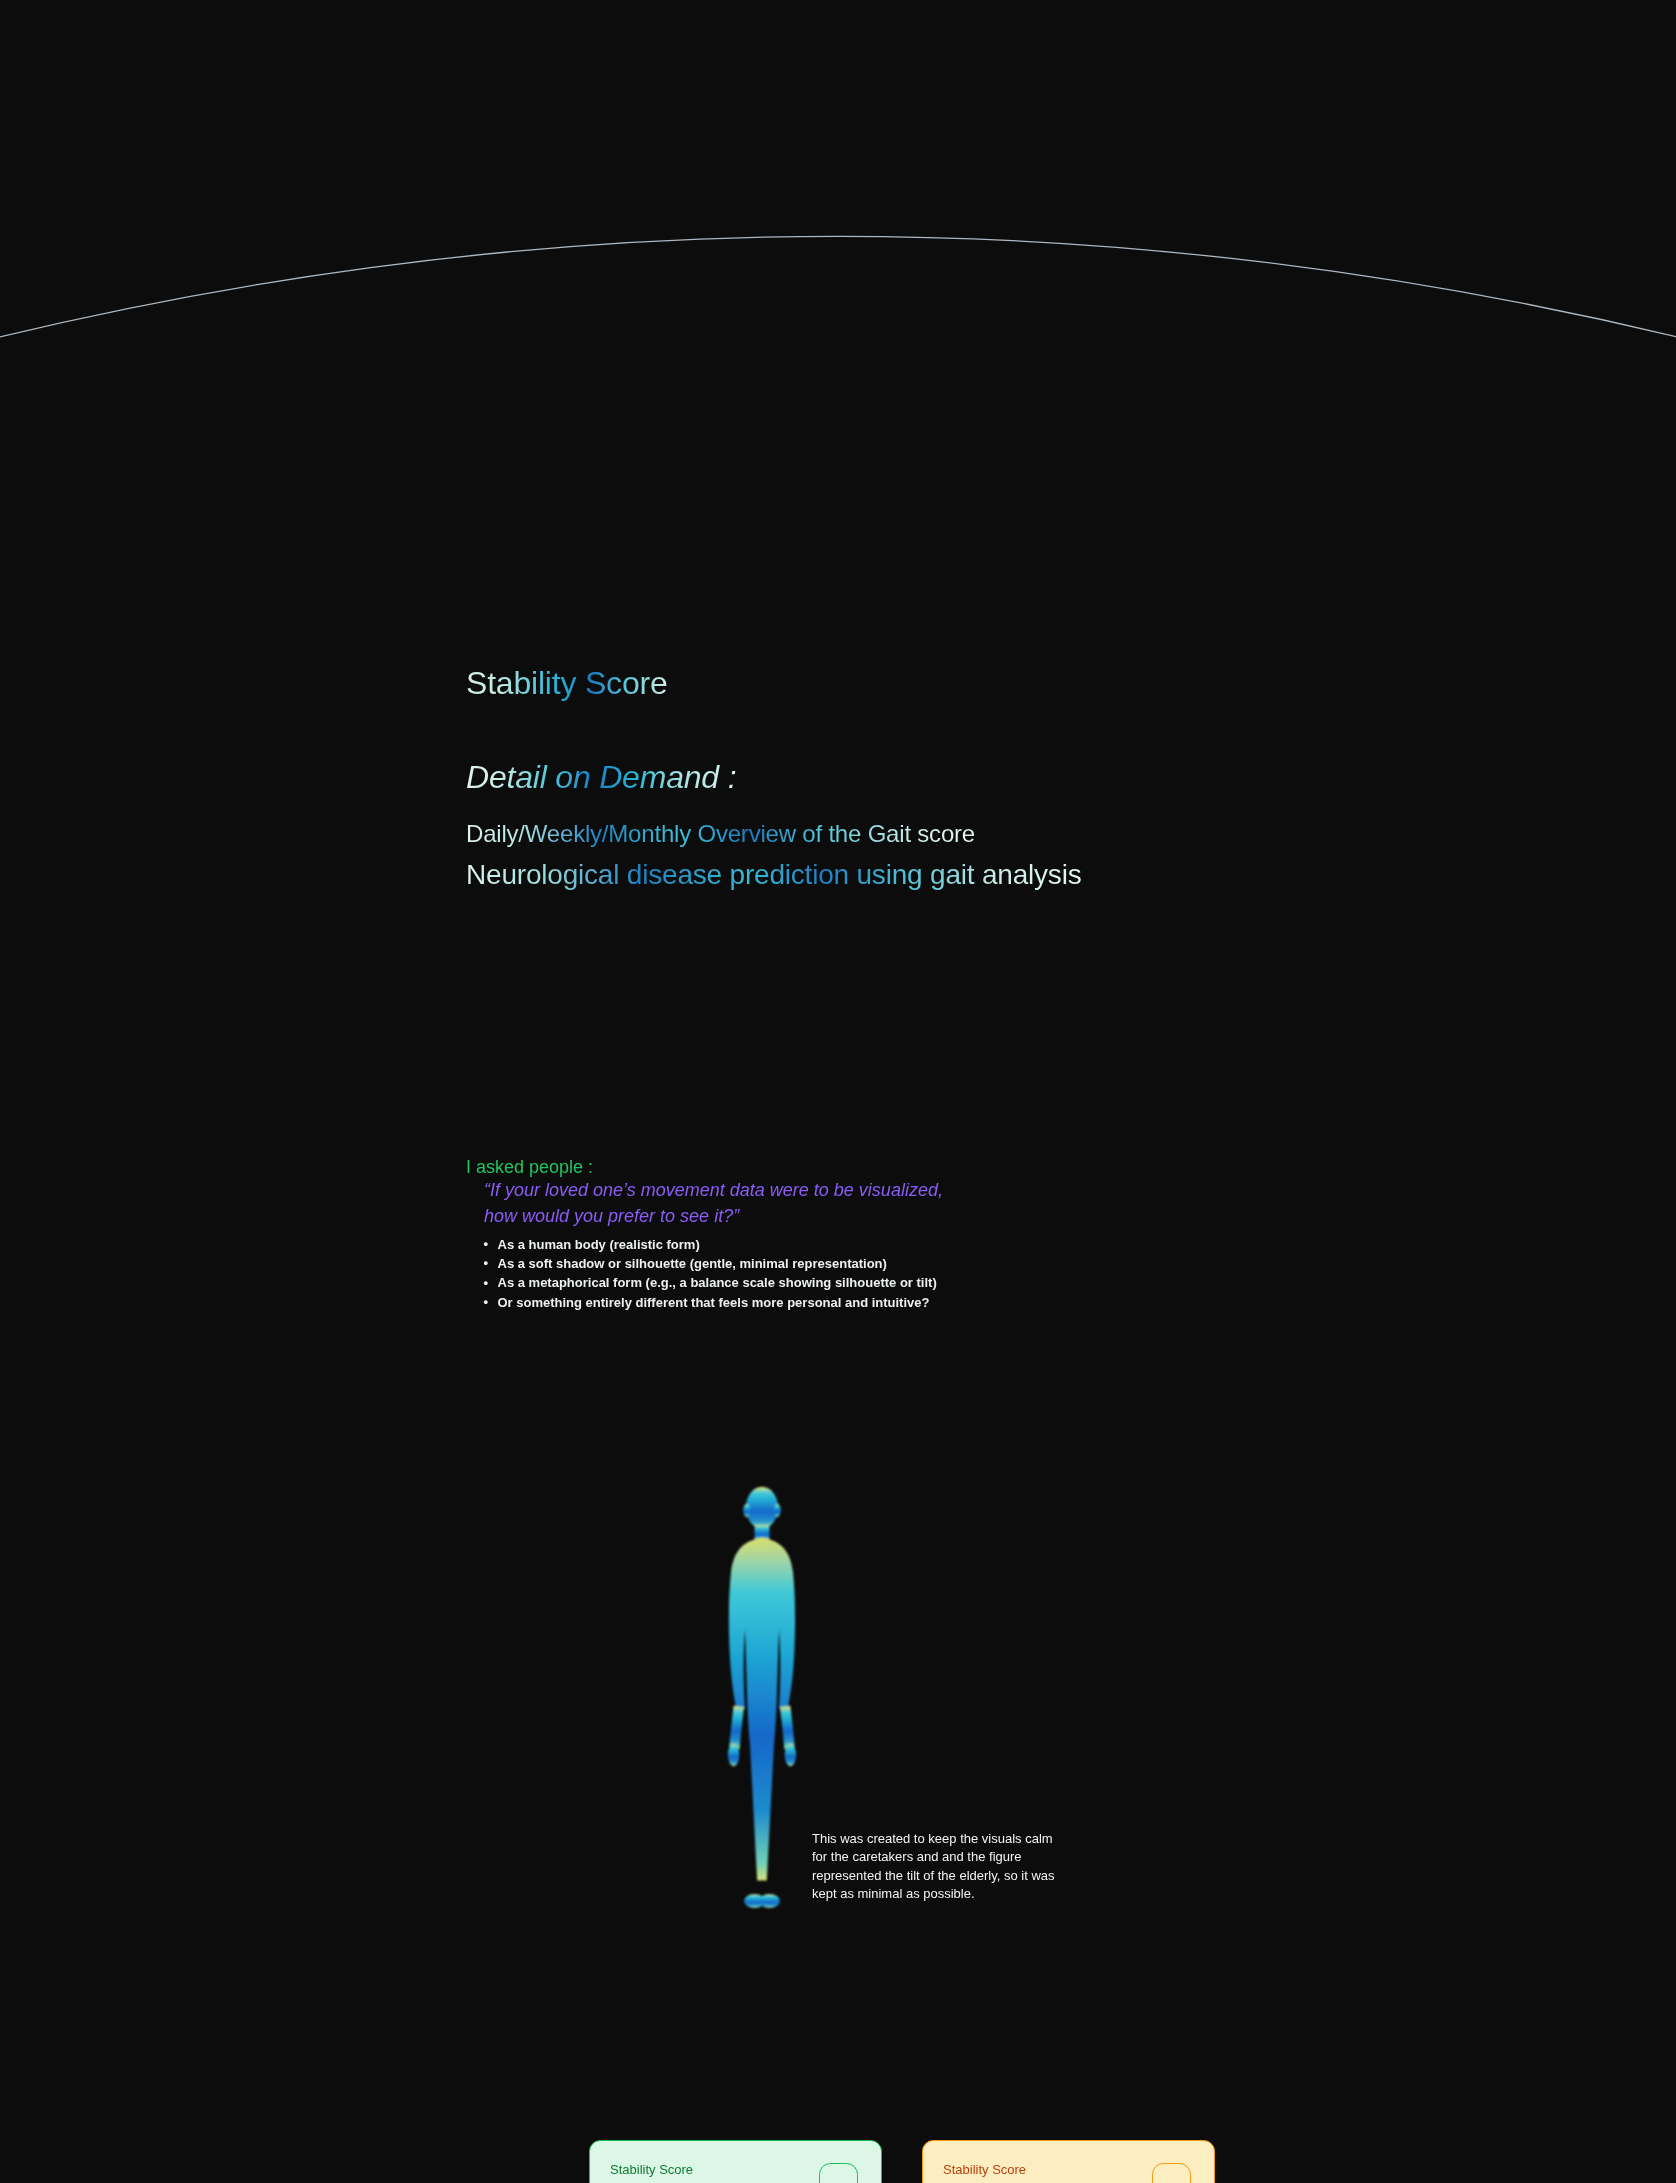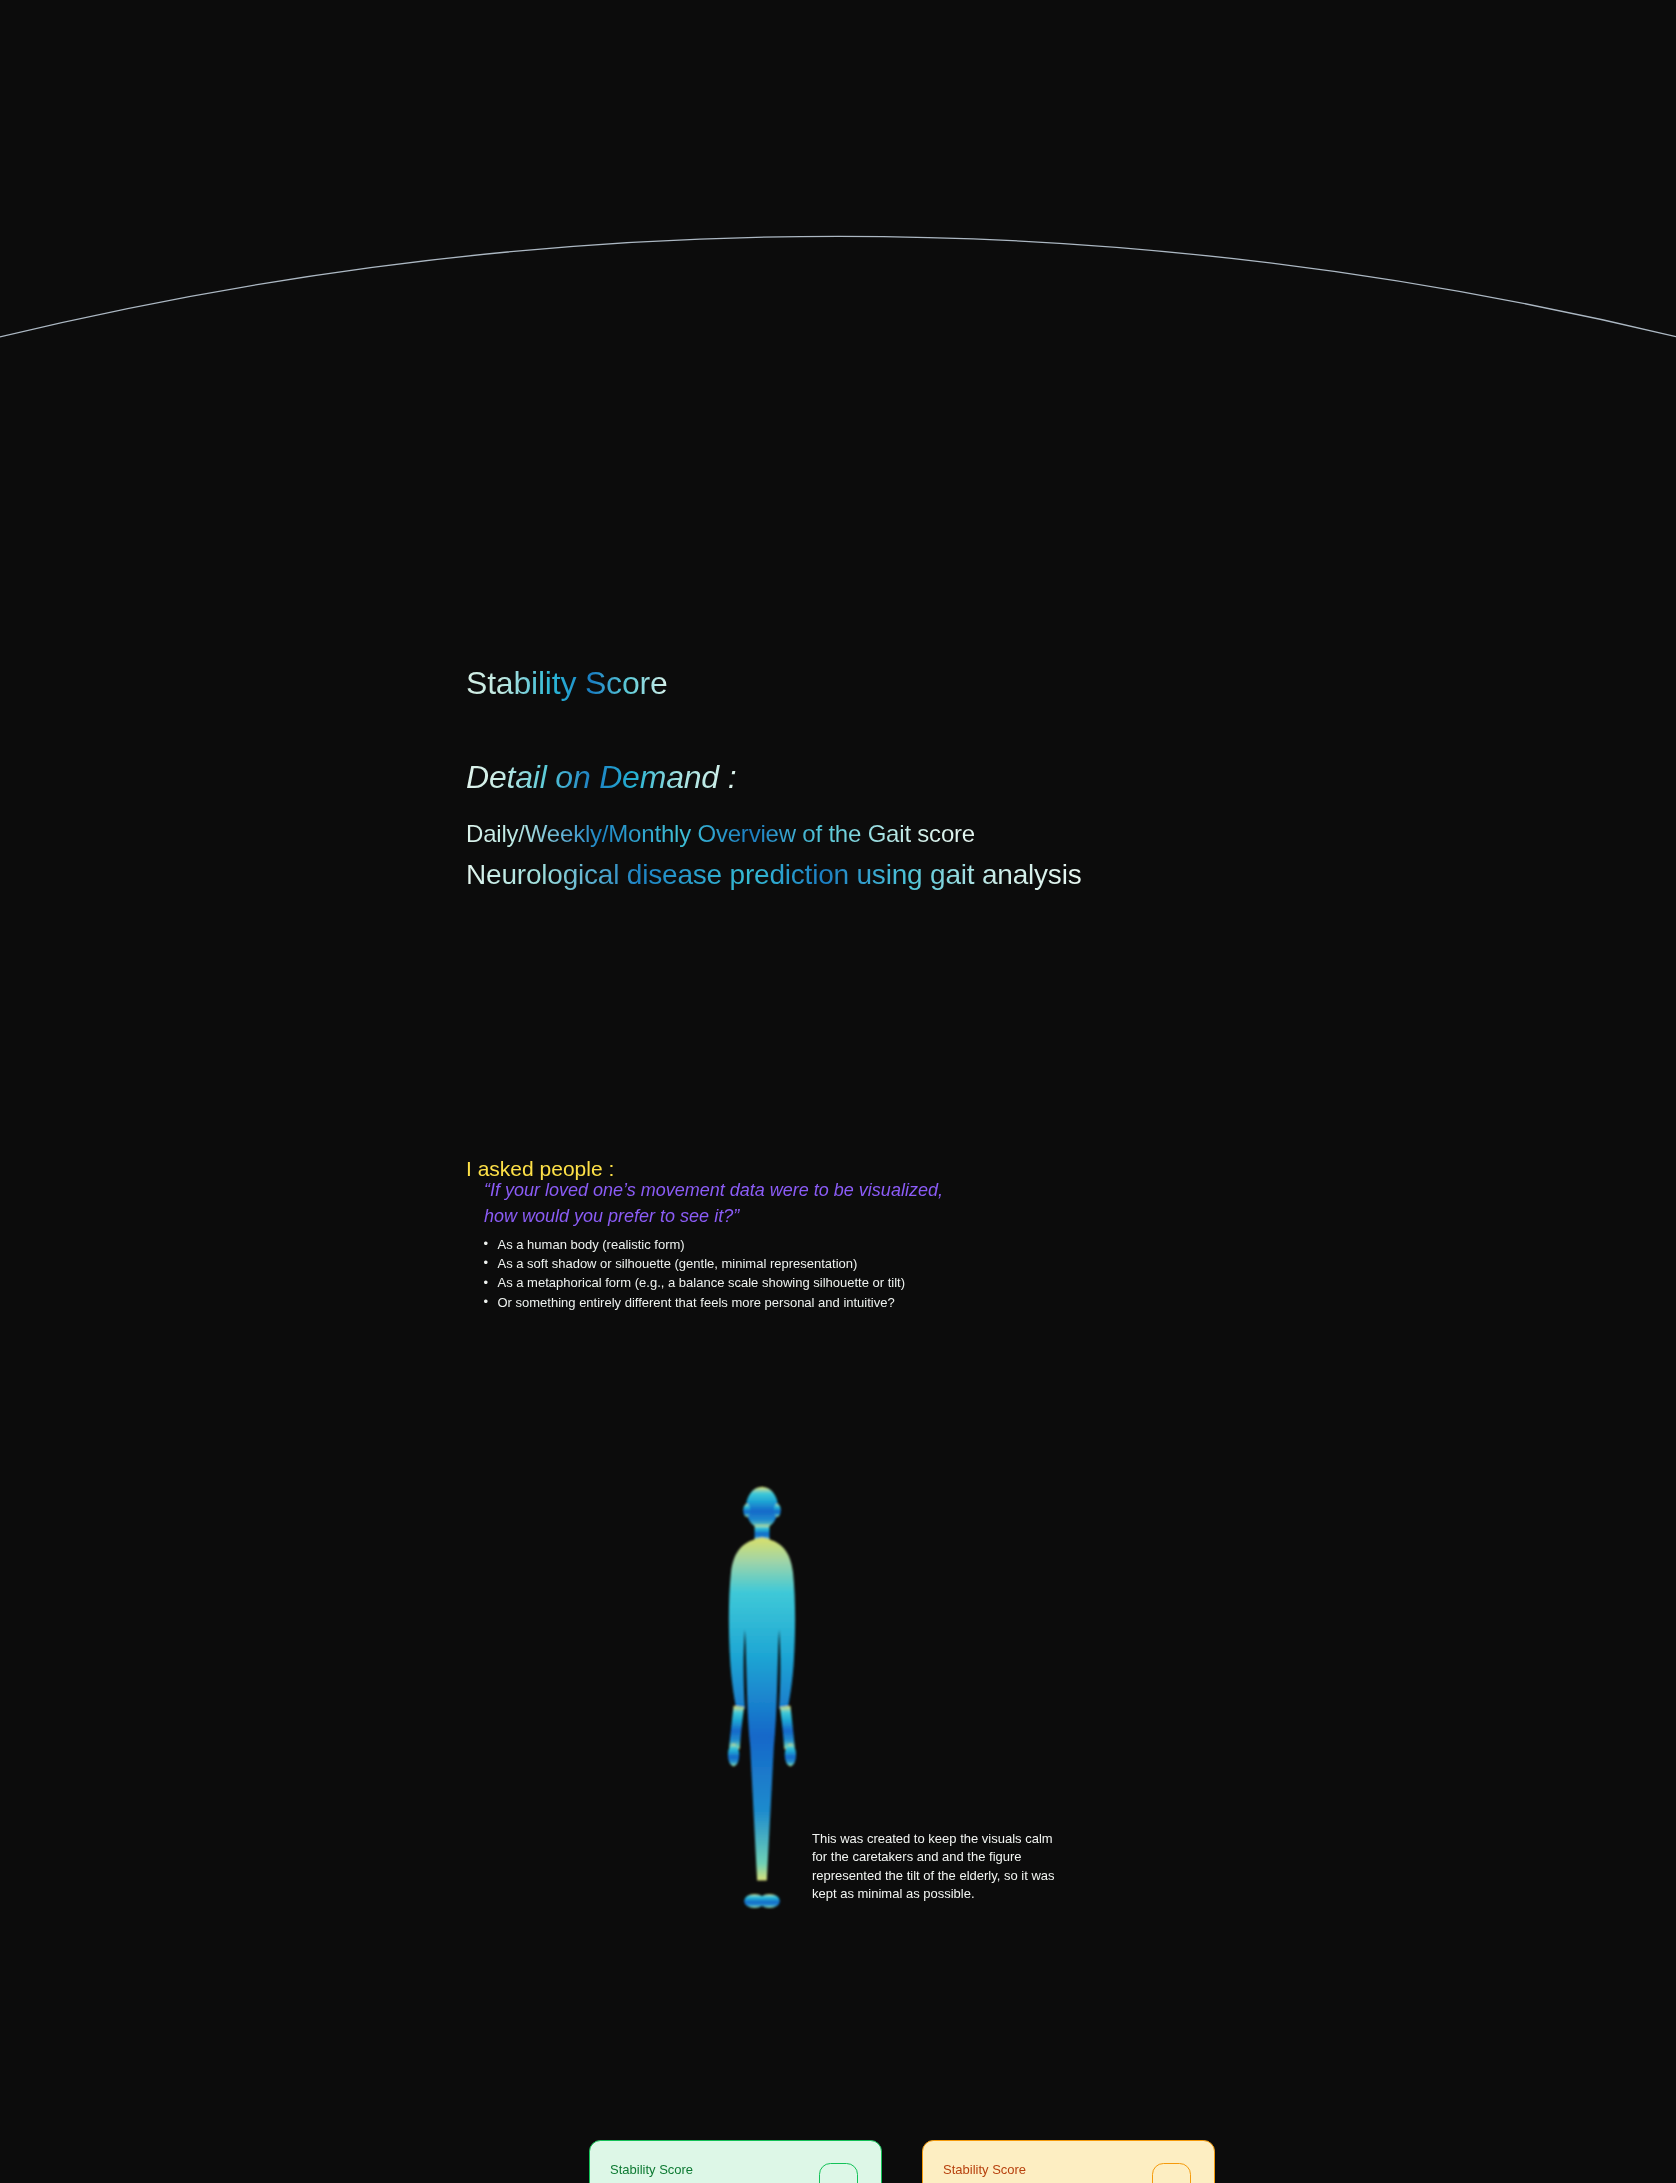--- a/index.html
+++ b/index.html
@@ -38,24 +38,24 @@
     -webkit-text-fill-color:transparent; color:transparent;
   }
 
   .h-stability{ position:absolute; left:466px; top:665px; font-size:32px; font-weight:400; letter-spacing:-0.2px; white-space:nowrap; }
   .h-detail   { position:absolute; left:466px; top:759px; font-size:32px; font-weight:400; letter-spacing:-0.2px; white-space:nowrap;font-style:italic; }
   .h-daily    { position:absolute; left:466px; top:820px; font-size:24px; font-weight:400; letter-spacing:-0.2px; white-space:nowrap; }
   .h-neuro    { position:absolute; left:466px; top:859px; font-size:28px; font-weight:400; letter-spacing:-0.2px; white-space:nowrap; }
   .h-elderly  { position:absolute; left:466px; top:1044px; font-size:32px; font-weight:400; letter-spacing:-0.2px; white-space:nowrap; }
 
   
-  .asked-title{ position:absolute; left:466px; top:1157px; font-size:21px; color:#fde047; white-space:nowrap; }
+  .asked-title{ position:absolute; left:466px; top:1157px; font-size:18px; color:#22c55e; white-space:nowrap; }
   .asked-q{ position:absolute; left:484px; top:1178px; font-size:18px; font-style:italic; color:#8b5cf6; line-height:1.42; white-space:nowrap; }
   .bullets{ position:absolute; left:480px; top:1235px; list-style:none; }
-  .bullets li{ position:relative; font-size:13px; color:#eef2ef; line-height:1.48; padding-left:17.5px; white-space:nowrap; }
+  .bullets li{ position:relative; font-size:13px; color:#eef2ef; line-height:1.48; padding-left:17.5px; white-space:nowrap;font-weight:bold; }
   .bullets li::before{ content:"•"; position:absolute; left:3.5px; top:-0.9px; color:#eef2ef; font-size:13px; }
 
   
   .hero-fig{ position:absolute; left:703px; top:1485px; width:118px; height:437px; }
   .hero-cap{ position:absolute; left:812px; top:1830px; width:245px; font-size:13px; color:#f2f5f2; line-height:1.42; }
 
   
   .score-card{ position:absolute; width:293px; height:131px; border-radius:11.4px; padding:21px 20px; }
   .sc-green{ left:589px; top:2140px; background:#ddf7e7; border:1.3px solid #13c258; }
   .sc-amber{ left:922px; top:2140px; background:#fdeec2; border:1.3px solid #f59a0b; }

